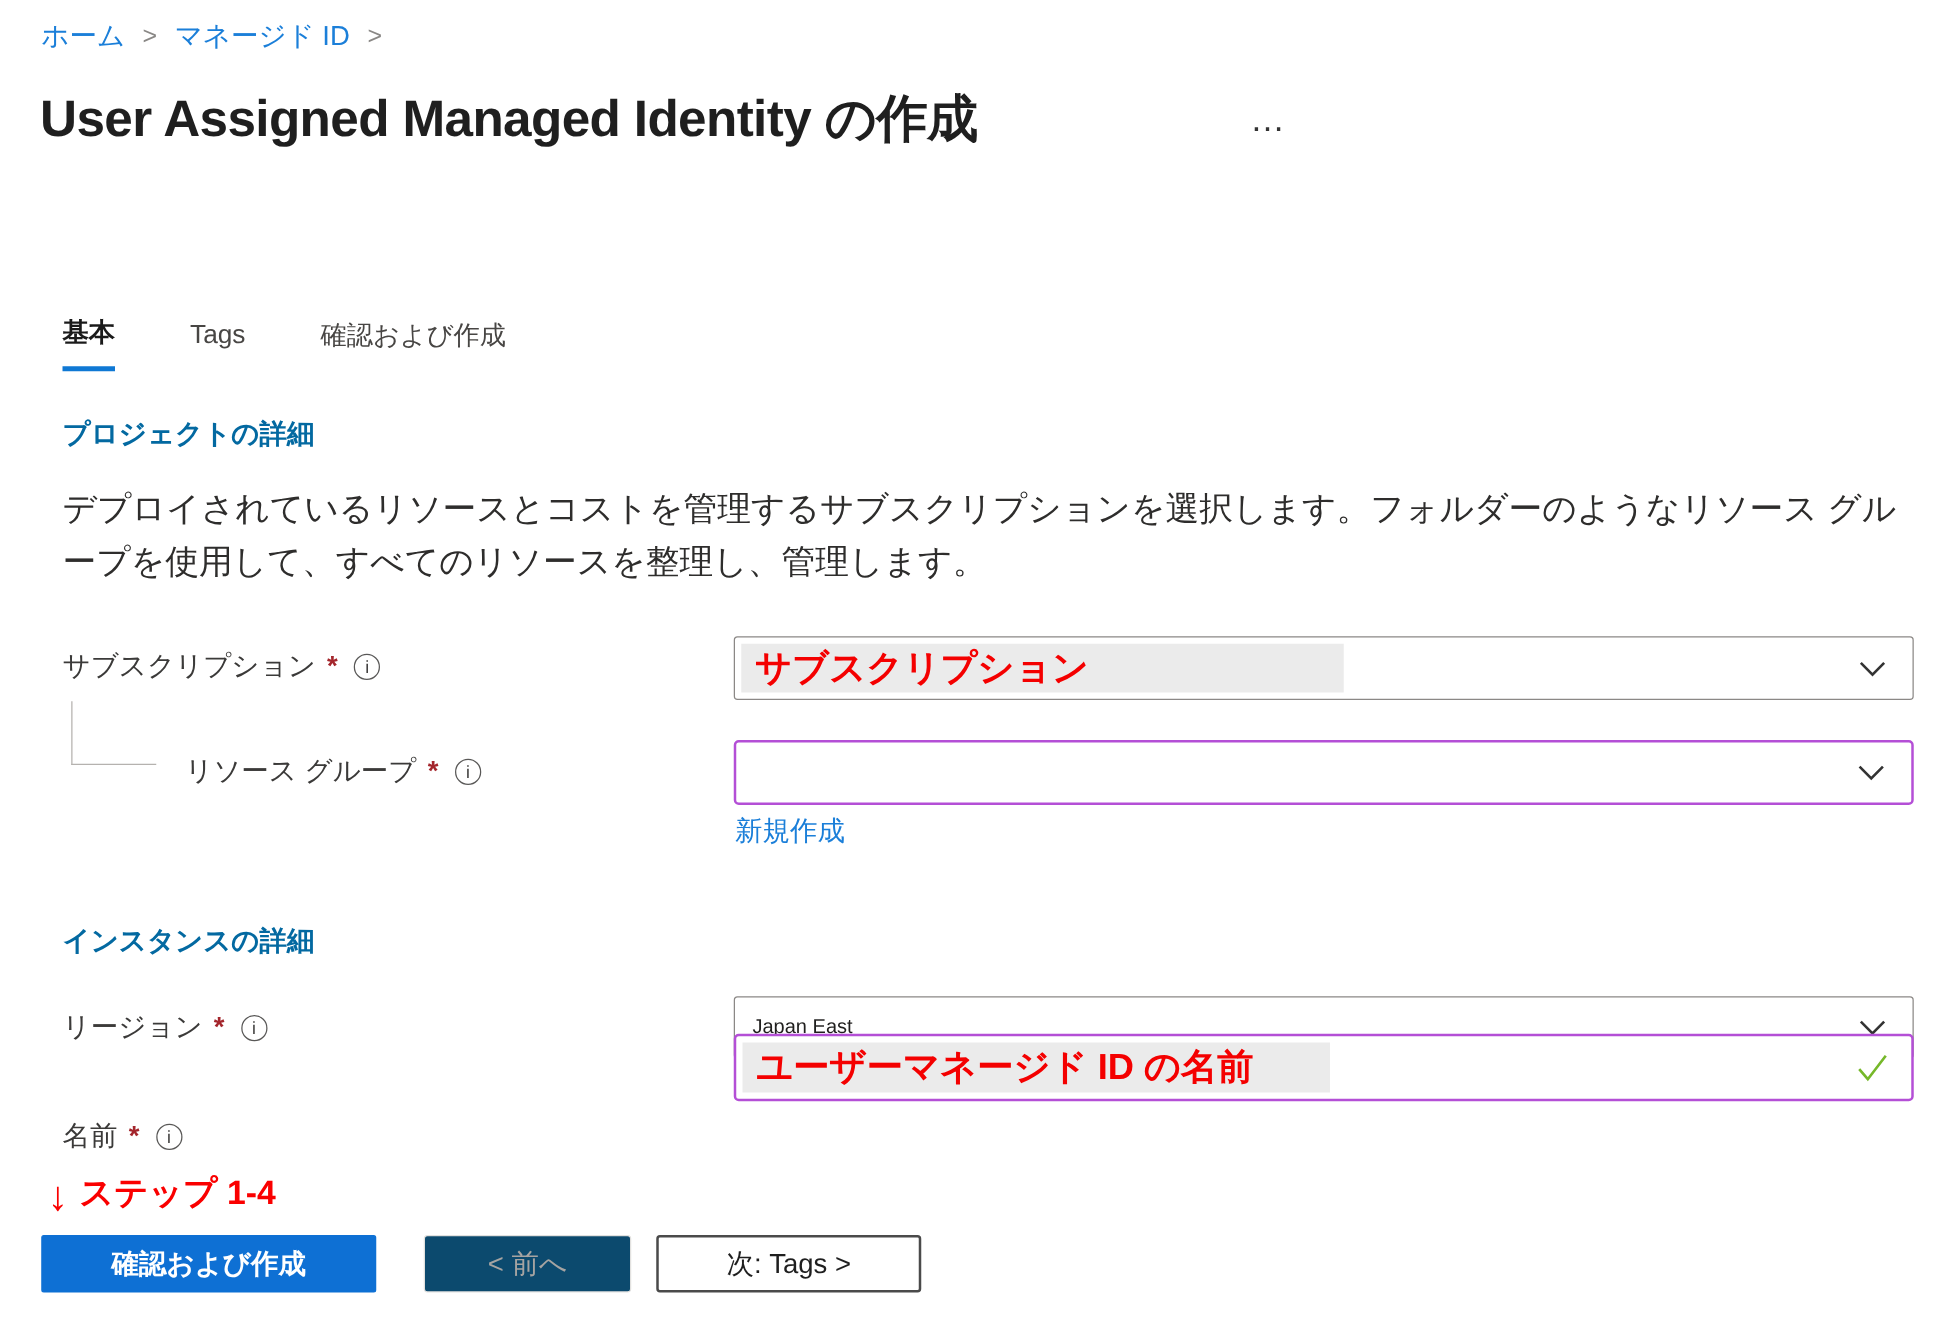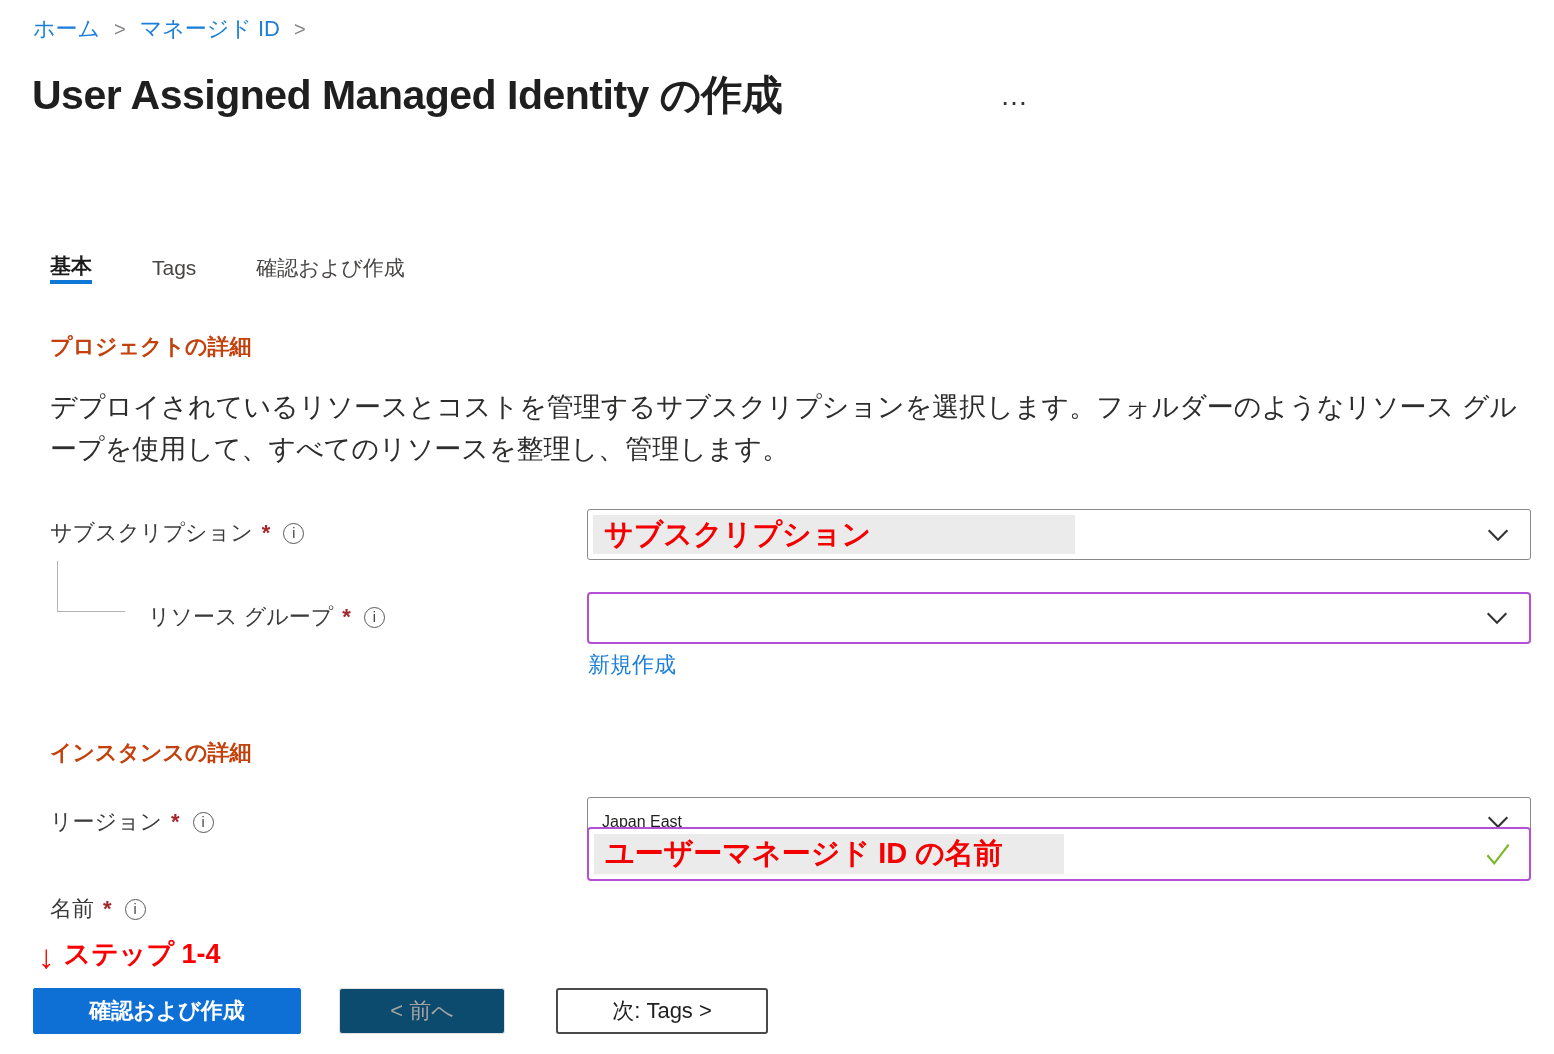--- a/index.html
+++ b/index.html
@@ -11,25 +11,25 @@
   .breadcrumb { position:absolute; left:33px; top:14px; font-size:22px; display:flex; align-items:center; gap:14px; }
   .crumb-link { color:#1b7fd9; text-decoration:none; cursor:pointer; }
   .crumb-sep { color:#8a8886; font-size:20px; }
 
   
   .page-title { position:absolute; left:32px; top:68px; font-size:41px; font-weight:700; color:#1f1f1f; letter-spacing:-0.5px; }
   .more-btn { position:absolute; left:1000px; top:80px; font-size:28px; color:#333; background:none; border:none; cursor:pointer; letter-spacing:2px; }
 
   
   .tabs { position:absolute; left:50px; top:252px; display:flex; }
-  .tab { font-size:21px; color:#484644; margin-right:60px; cursor:pointer; background:none; border:none; font-family:inherit; }
+  .tab { font-size:21px; color:#484644; padding-bottom:13px; margin-right:60px; cursor:pointer; background:none; border:none; font-family:inherit; }
   .tab.active { color:#1a1a1a; font-weight:700; border-bottom:4px solid #0f78d4; }
 
   
-  .section-heading { position:absolute; left:50px; font-size:22px; font-weight:700; color:#c2410c; }
+  .section-heading { position:absolute; left:50px; font-size:22px; font-weight:700; color:#0369a1; }
   .heading-project { top:332px; }
   .heading-instance { top:738px; }
   .section-desc { position:absolute; left:50px; top:386px; width:1492px; font-size:27px; line-height:42px; color:#2e2d2c; }
 
   
   .field-label { position:absolute; font-size:22px; color:#3b3a39; display:flex; align-items:center; gap:9px; }
   .lbl-subscription { left:50px; top:518px; }
   .lbl-resource-group { left:148px; top:602px; }
   .lbl-region { left:50px; top:807px; }
   .lbl-name { left:50px; top:894px; }
@@ -61,21 +61,21 @@
 
   
   .annotation { position:absolute; left:38px; top:936px; display:flex; align-items:flex-start; color:#fa0000; }
   .annotation .arrow { font-size:33px; line-height:1; position:relative; top:4px; font-weight:400; }
   .annotation .txt { font-size:27px; font-weight:700; margin-left:9px; }
 
   
   .btn { position:absolute; top:988px; height:46px; font-size:22px; font-family:inherit; cursor:pointer; }
   .btn-primary { left:33px; width:268px; background:#0e70d4; color:#fff; font-weight:700; border:1px solid #0e70d4; border-radius:2px; }
   .btn-disabled { left:339px; width:166px; background:#0c4a6e; color:#a6a4a2; border:1px solid #e2e1df; border-radius:3px; cursor:default; }
-  .btn-secondary { left:556px; width:212px; background:#ffffff; color:#1f1f1f; border:2px solid #4a4a4a; border-radius:3px; }
+  .btn-secondary { left:525px; width:212px; background:#ffffff; color:#1f1f1f; border:2px solid #4a4a4a; border-radius:3px; }
 </style>
 </head>
 <body>
 
 <div class="page">
 
   <nav class="breadcrumb">
     <a class="crumb-link">ホーム</a>
     <span class="crumb-sep">&gt;</span>
     <a class="crumb-link">マネージド ID</a>

